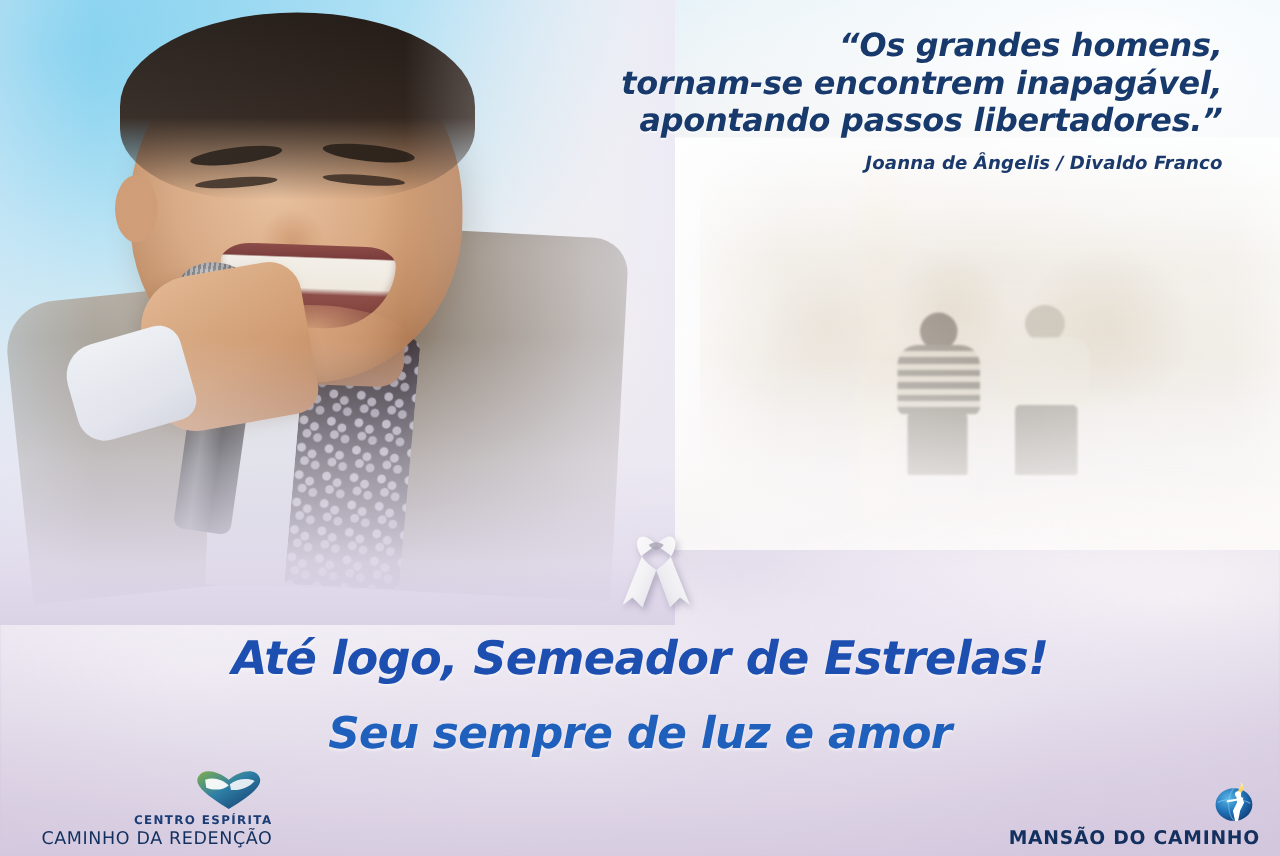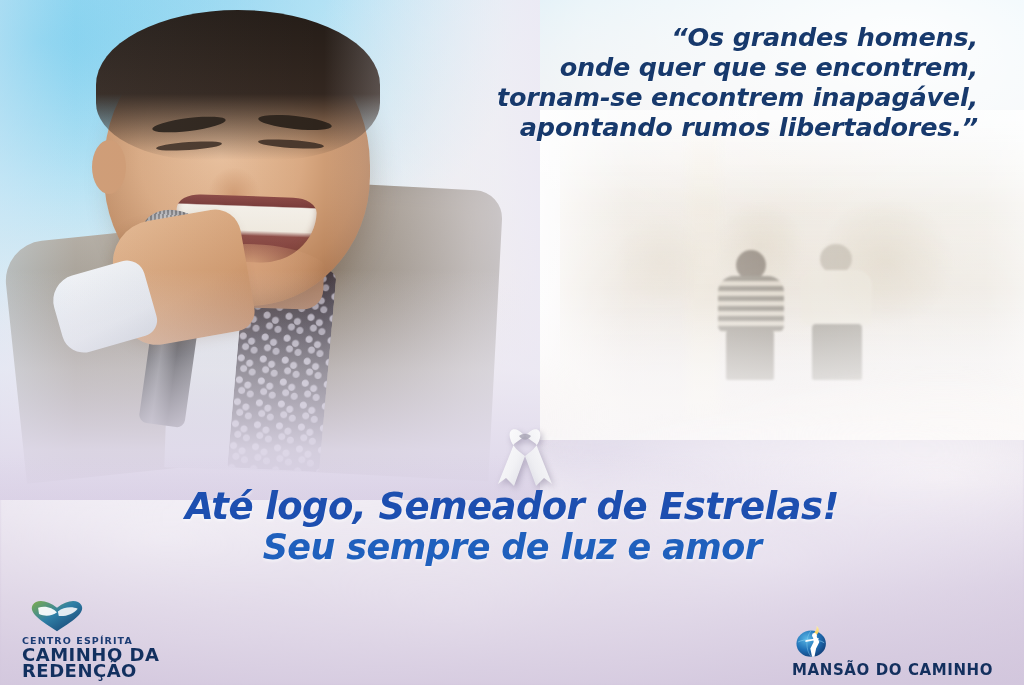--- a/index.html
+++ b/index.html
@@ -296,48 +296,49 @@
     left: 0; right: 0; top: 486px;
     text-align: center;
   }
   .hl-line {
     font-family: "DejaVu Sans", sans-serif;
     font-style: italic;
     font-weight: 700;
     letter-spacing: -0.6px;
     white-space: nowrap;
     text-shadow: 0 2px 3px rgba(255,255,255,0.55);
+    margin-top: 20px;
   }
   .hl-line.l1 { font-size: 37px; line-height: 41px; color: #1d4fb0; }
   .hl-line.l2 { font-size: 35px; line-height: 40px; color: #1f60bd; }
   .hl-line.l3 { font-size: 35px; line-height: 40px; color: #2277c8; }
 
   
   .logo {
     position: absolute;
     bottom: 6px;
-    text-align: left;
+    text-align: right;
   }
   .logo.left-logo  { left: 22px;  width: 196px; }
   .logo.right-logo { right: 16px; width: 216px; }
 
   .logo-mark { height: 36px; margin-bottom: 2px; }
 
   .logo-text-sm {
     font-family: "DejaVu Sans", sans-serif;
     font-weight: 700;
     font-size: 9.5px;
     letter-spacing: 1.1px;
     color: #1b3c74;
     line-height: 12px;
   }
   .logo-text-lg {
     font-family: "DejaVu Sans", sans-serif;
-    font-weight: 700;
-    font-size: 18px;
+    font-weight: 400;
+    font-size: 14px;
     letter-spacing: 0.5px;
     color: #12305f;
     line-height: 16px;
   }
   .logo-text-mansao {
     font-family: "DejaVu Sans", sans-serif;
     font-weight: 700;
     font-size: 15px;
     letter-spacing: 0.6px;
     color: #13305e;
@@ -392,23 +393,23 @@
     <div class="pt-mic"></div>
     <div class="pt-mic-head"></div>
     <div class="pt-hand"></div>
     <div class="pt-cuff"></div>
   </div>
   <div class="portrait-fade"></div>
   <div class="bottom-haze"></div>
 
   <div class="quote-block">
     <div class="quote-line">“Os grandes homens,</div>
-    <div class="quote-line">onde quer que se encontrem,</div>
     <div class="quote-line">tornam-se encontrem inapagável,</div>
-    <div class="quote-line">apontando rumos libertadores.”</div>
+    <div class="quote-line">apontando passos libertadores.”</div>
+    <div class="quote-attrib">Joanna de Ângelis / Divaldo Franco</div>
   </div>
 
   <div class="ribbon">
     <svg viewBox="0 0 62 74" width="62" height="74" aria-hidden="true">
       <defs>
         <linearGradient id="rgA" x1="0" y1="0" x2="1" y2="1">
           <stop offset="0%" stop-color="#ffffff"></stop>
           <stop offset="60%" stop-color="#f2f2f5"></stop>
           <stop offset="100%" stop-color="#dedee6"></stop>
         </linearGradient>

